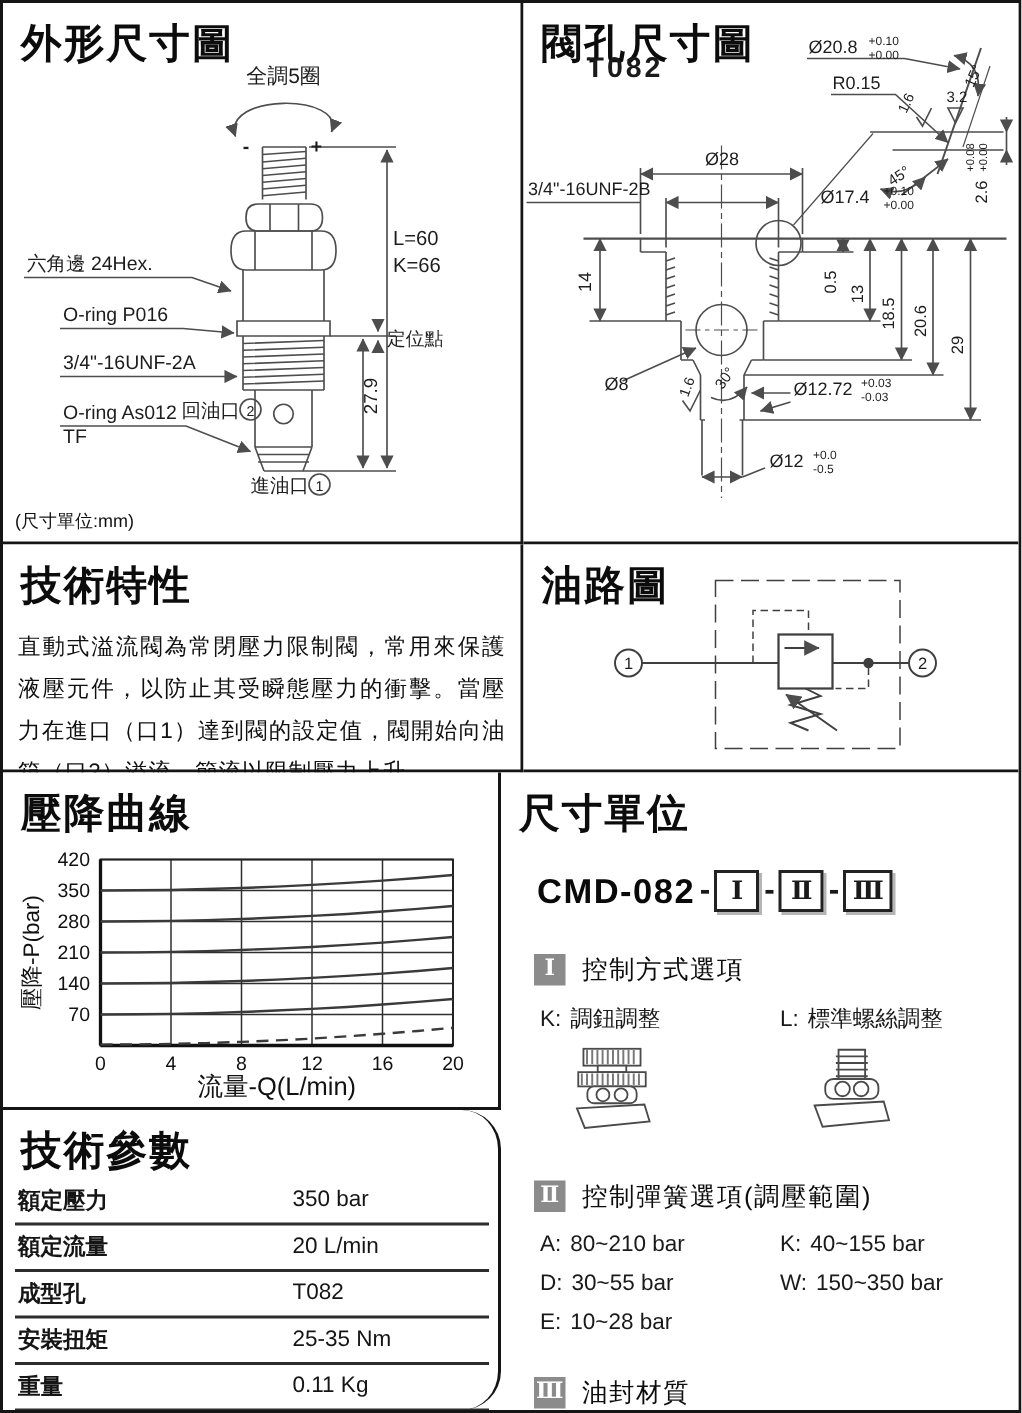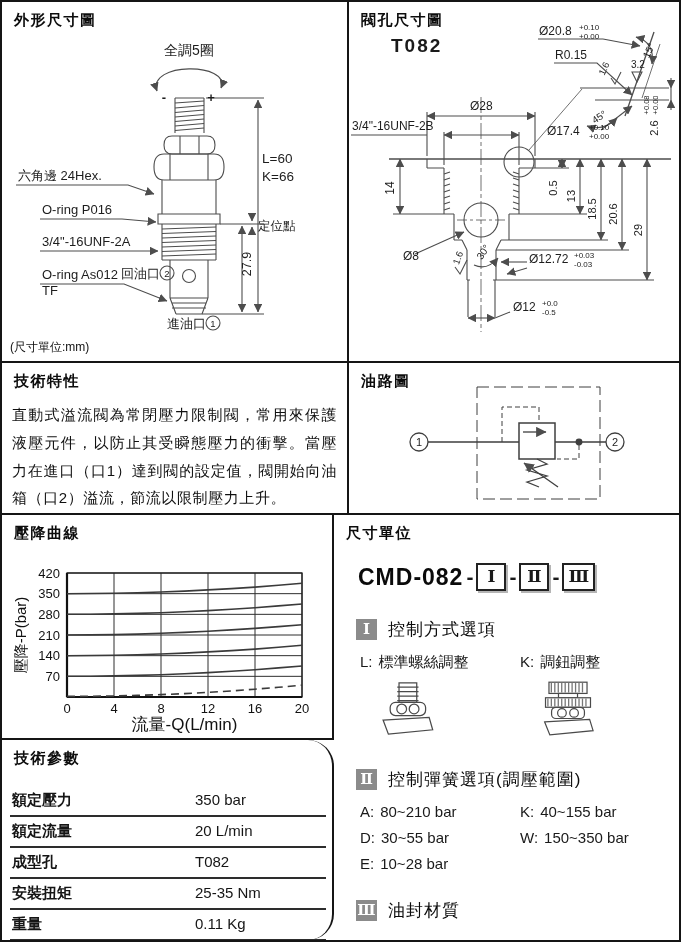--- a/index.html
+++ b/index.html
@@ -6,21 +6,21 @@
   body{font-family:"Liberation Sans","DejaVu Sans",sans-serif;color:#1a1a1a;}
   .page{position:relative;width:681px;height:942px;background:#fff;border:2px solid #151515;box-sizing:border-box;overflow:hidden;}
   .panel{position:absolute;background:#fff;box-sizing:border-box;}
   #p-outline{left:0;top:0;width:347px;height:361px;border-right:2px solid #151515;border-bottom:2px solid #151515;}
   #p-cavity{left:347px;top:0;width:330px;height:361px;border-bottom:2px solid #151515;}
   #p-tech{left:0;top:361px;width:347px;height:152px;border-right:2px solid #151515;border-bottom:2px solid #151515;}
   #p-circuit{left:347px;top:361px;width:330px;height:152px;border-bottom:2px solid #151515;}
   #p-curve{left:0;top:513px;width:332px;height:225px;border-right:2px solid #151515;border-bottom:2px solid #151515;}
   #p-params{left:0;top:738px;width:332px;height:200px;border-right:2px solid #151515;border-radius:26px;}
   #p-order{left:332px;top:513px;width:345px;height:425px;}
-  .panel-title{position:relative;z-index:2;font-size:15px;font-weight:bold;color:#0c0c0c;letter-spacing:1.5px;padding:9px 0 0 12px;}
+  .panel-title{position:relative;z-index:2;font-size:27px;font-weight:bold;color:#0c0c0c;letter-spacing:1.5px;padding:9px 0 0 12px;}
   .sub-title{position:absolute;left:42px;top:33px;font-size:19px;font-weight:bold;letter-spacing:2px;z-index:2;}
   .draw-svg{position:absolute;left:0;top:0;z-index:1;}
   .unit-note{position:absolute;left:8px;bottom:5px;font-size:12px;color:#111;}
   .tech-body{margin:10px 10px 0 10px;font-size:15px;line-height:1.85;letter-spacing:0.6px;color:#101010;text-align:justify;}
   
   #param-rows{position:absolute;left:8px;right:6px;top:46px;}
   .param-row{position:relative;height:29px;border-bottom:2px solid #2d2d2d;font-size:15px;font-weight:bold;color:#151515;}
   .param-label{position:absolute;left:2px;top:5px;font-weight:bold;}
   .param-value{position:absolute;left:162px;top:5px;font-weight:normal;margin-left:23px;}
   
@@ -330,48 +330,48 @@
         <span class="model-box">Ⅲ</span>
       </div>
     <div id="order-sections">
         <div class="order-section">
           <div class="sec-head">
             <span class="numeral-box">Ⅰ</span>
             <span class="sec-title">控制方式選項</span>
           </div>
           <div class="sec-options">
             <div class="option">
-              <div class="opt-line"><span class="opt-code">L:</span><span class="opt-label">標準螺絲調整</span></div>
-              <div class="opt-icon"><svg viewBox="0 0 70 64" width="62" height="57">
-                  <g stroke="#4a4a4a" stroke-width="1.4" fill="#ffffff">
-                    <path d="M26,3 H46 V25 H26 Z"></path>
-                    <path d="M24,8 H48 M24,13 H48 M24,18 H48 M24,23 H48" fill="none"></path>
-                    <rect x="16" y="25" width="40" height="15" rx="6"></rect>
-                    <circle cx="29" cy="32.5" r="5.5"></circle>
-                    <circle cx="43" cy="32.5" r="5.5"></circle>
-                    <path d="M8,45 L60,42 L64,56 L14,61 Z"></path>
-                  </g>
-                </svg></div>
-            </div>
-            <div class="option">
               <div class="opt-line"><span class="opt-code">K:</span><span class="opt-label">調鈕調整</span></div>
               <div class="opt-icon"><svg viewBox="0 0 74 66" width="64" height="58">
                   <g stroke="#4a4a4a" stroke-width="1.4" fill="#ffffff">
                     <rect x="15" y="2" width="44" height="13"></rect>
                     <line x1="17" y1="8.5" x2="57" y2="8.5" stroke="#777" stroke-width="11" stroke-dasharray="1.5 2.5"></line>
                     <rect x="26" y="15" width="22" height="5"></rect>
                     <rect x="11" y="20" width="52" height="11"></rect>
                     <line x1="13" y1="25.5" x2="61" y2="25.5" stroke="#777" stroke-width="9" stroke-dasharray="1.5 2.5"></line>
                     <rect x="18" y="31" width="38" height="13" rx="5"></rect>
                     <circle cx="30" cy="37.5" r="5"></circle>
                     <circle cx="44" cy="37.5" r="5"></circle>
                     <path d="M10,48 L62,45 L66,58 L16,63 Z"></path>
                   </g>
                 </svg></div>
             </div>
+            <div class="option">
+              <div class="opt-line"><span class="opt-code">L:</span><span class="opt-label">標準螺絲調整</span></div>
+              <div class="opt-icon"><svg viewBox="0 0 70 64" width="62" height="57">
+                  <g stroke="#4a4a4a" stroke-width="1.4" fill="#ffffff">
+                    <path d="M26,3 H46 V25 H26 Z"></path>
+                    <path d="M24,8 H48 M24,13 H48 M24,18 H48 M24,23 H48" fill="none"></path>
+                    <rect x="16" y="25" width="40" height="15" rx="6"></rect>
+                    <circle cx="29" cy="32.5" r="5.5"></circle>
+                    <circle cx="43" cy="32.5" r="5.5"></circle>
+                    <path d="M8,45 L60,42 L64,56 L14,61 Z"></path>
+                  </g>
+                </svg></div>
+            </div>
           </div>
         </div>
         <div class="order-section">
           <div class="sec-head">
             <span class="numeral-box">Ⅱ</span>
             <span class="sec-title">控制彈簧選項(調壓範圍)</span>
           </div>
           <div class="sec-options">
             <div class="option">
               <div class="opt-line"><span class="opt-code">A:</span><span class="opt-label">80~210 bar</span></div>

